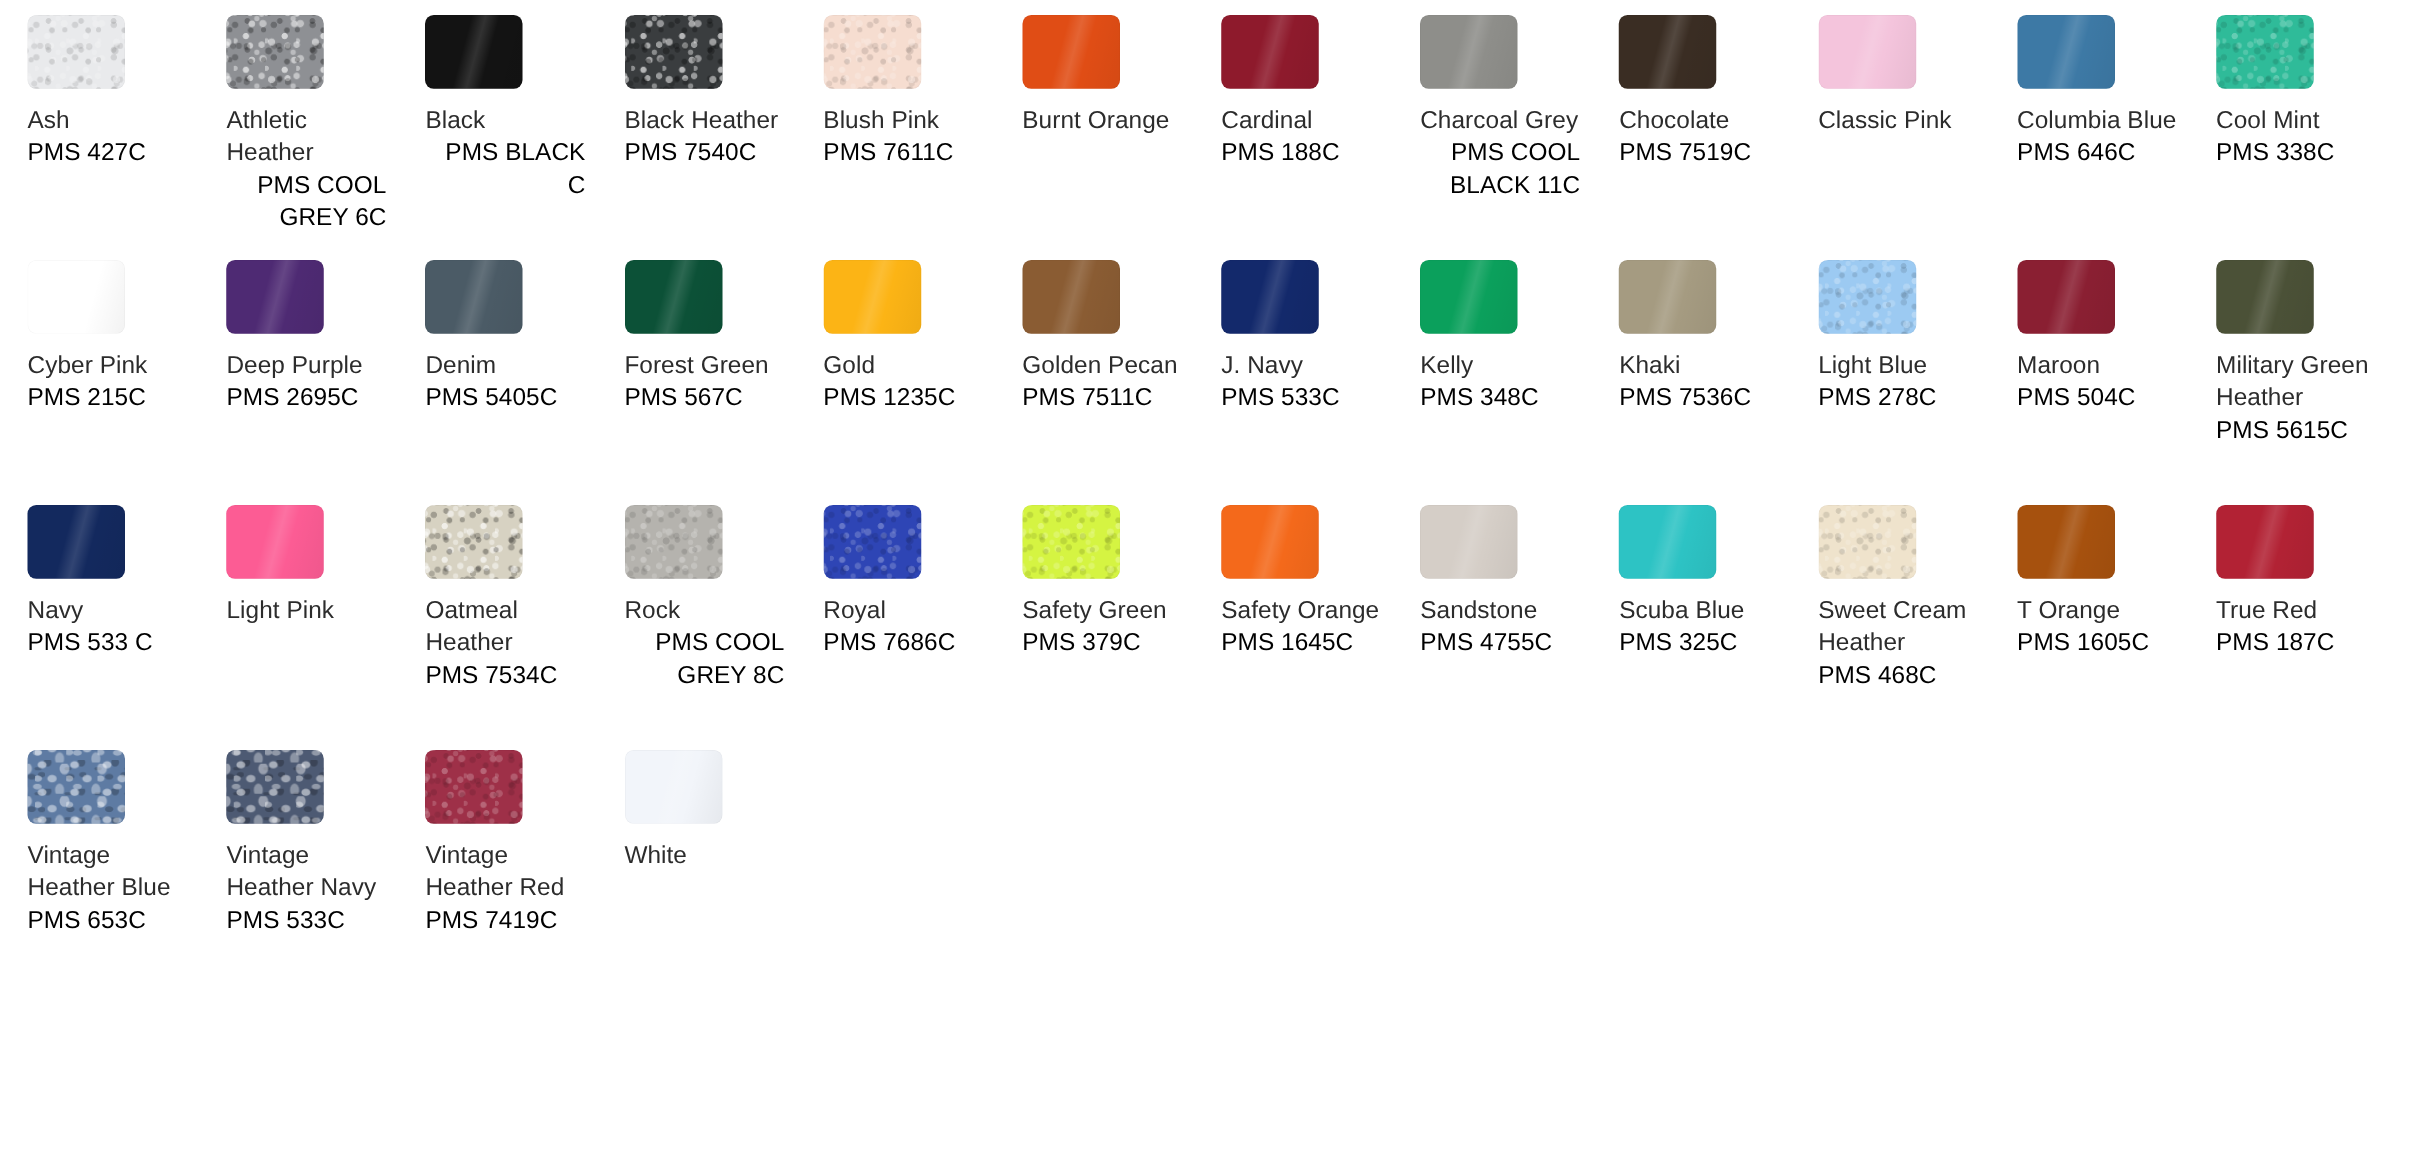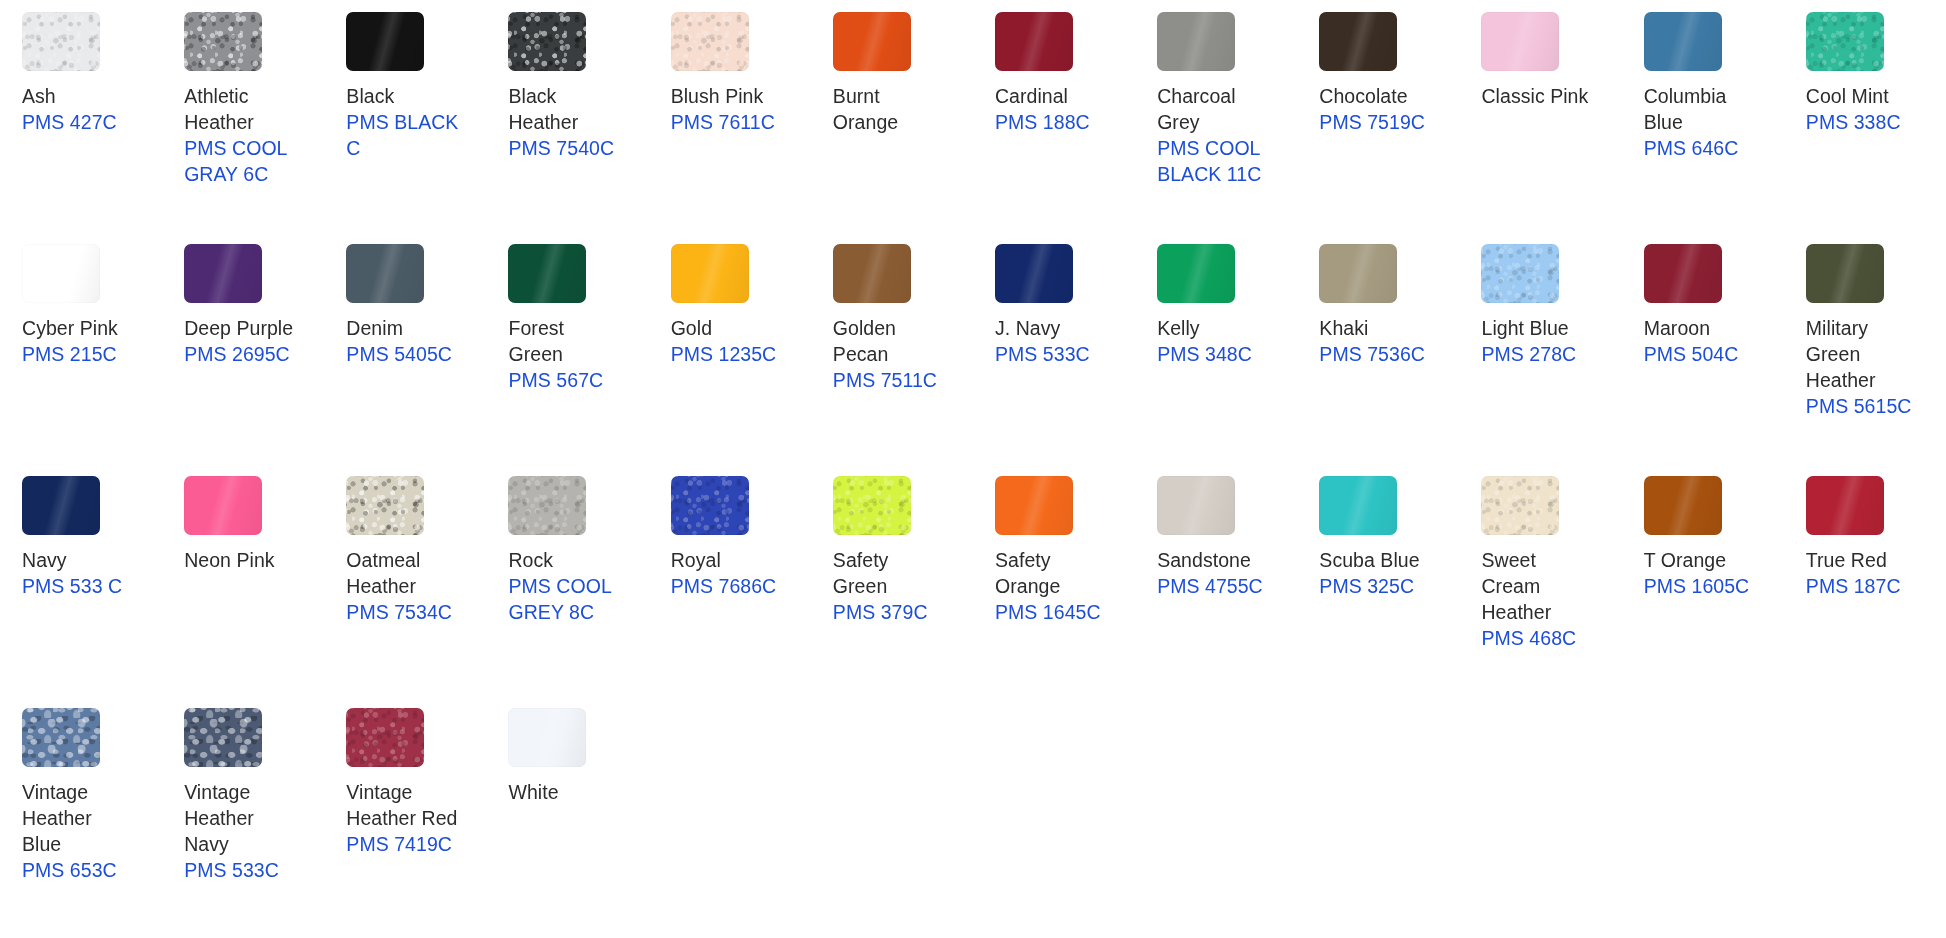--- a/index.html
+++ b/index.html
@@ -18,21 +18,20 @@
   }
 
   #swatch-grid {
     display: grid;
     grid-template-columns: repeat(12, 1fr);
     grid-auto-rows: 196px;
     column-gap: 0px;
     row-gap: 0px;
     padding: 12px 18px 0 18px;
     width: 1946px;
-    gap: 36px;
   }
 
   .swatch-cell {
     display: flex;
     flex-direction: column;
     align-items: flex-start;
     padding-left: 4px;
     padding-right: 10px;
   }
 
@@ -126,38 +125,39 @@
     letter-spacing: 0.05px;
     color: #2c2c2c;
     max-width: 128px;
     word-wrap: break-word;
   }
   .swatch-pms {
     font-size: 19.5px;
     line-height: 26px;
     font-weight: 400;
     letter-spacing: 0.05px;
-    color: #1d4ed8;
+    color: #000000;
     max-width: 128px;
     word-wrap: break-word;
+    text-align: right;
   }
 </style>
 </head>
 <body>
 
 <div id="swatch-grid">
     <div class="swatch-cell">
       <div class="swatch-chip heather heather-soft" style="background-color: rgb(233, 234, 236);"></div>
       <div class="swatch-name">Ash</div>
       <div class="swatch-pms">PMS 427C</div>
     </div>
     <div class="swatch-cell">
       <div class="swatch-chip heather heather-strong" style="background-color: rgb(142, 144, 148);"></div>
       <div class="swatch-name">Athletic Heather</div>
-      <div class="swatch-pms">PMS COOL GRAY 6C</div>
+      <div class="swatch-pms">PMS COOL GREY 6C</div>
     </div>
     <div class="swatch-cell">
       <div class="swatch-chip sheen" style="background-color: rgb(19, 19, 19);"></div>
       <div class="swatch-name">Black</div>
       <div class="swatch-pms">PMS BLACK C</div>
     </div>
     <div class="swatch-cell">
       <div class="swatch-chip heather heather-strong" style="background-color: rgb(58, 61, 63);"></div>
       <div class="swatch-name">Black Heather</div>
       <div class="swatch-pms">PMS 7540C</div>
@@ -262,21 +262,21 @@
       <div class="swatch-name">Military Green Heather</div>
       <div class="swatch-pms">PMS 5615C</div>
     </div>
     <div class="swatch-cell">
       <div class="swatch-chip sheen" style="background-color: rgb(19, 41, 94);"></div>
       <div class="swatch-name">Navy</div>
       <div class="swatch-pms">PMS 533 C</div>
     </div>
     <div class="swatch-cell">
       <div class="swatch-chip sheen" style="background-color: rgb(252, 92, 148);"></div>
-      <div class="swatch-name">Neon Pink</div>
+      <div class="swatch-name">Light Pink</div>
       <div class="swatch-pms"></div>
     </div>
     <div class="swatch-cell">
       <div class="swatch-chip heather heather-strong" style="background-color: rgb(215, 210, 194);"></div>
       <div class="swatch-name">Oatmeal Heather</div>
       <div class="swatch-pms">PMS 7534C</div>
     </div>
     <div class="swatch-cell">
       <div class="swatch-chip heather heather-soft" style="background-color: rgb(181, 179, 174);"></div>
       <div class="swatch-name">Rock</div>

